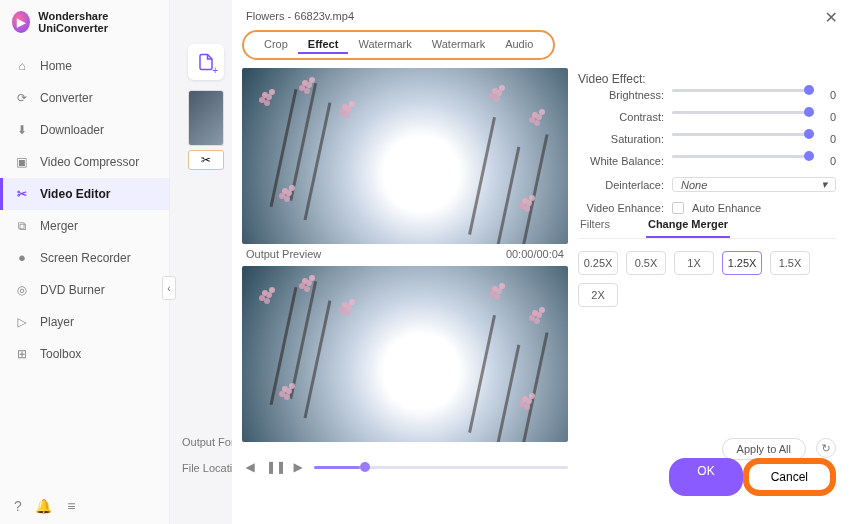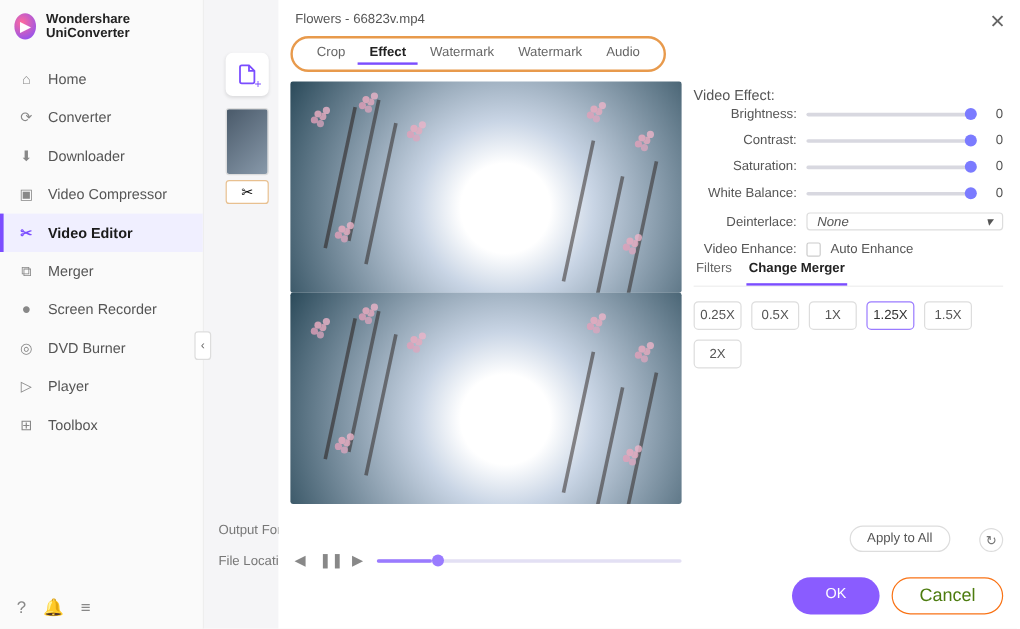--- a/index.html
+++ b/index.html
@@ -42,53 +42,53 @@
 .preview-area { display:flex; gap:10px; padding:4px 10px 0; }
 .preview-col { width:326px; }
 .preview-img { width:326px; height:176px; border-radius:2px; background: radial-gradient(circle at 55% 60%, rgba(255,255,255,.95) 0%, rgba(255,255,255,.6) 18%, rgba(120,150,190,.4) 35%, #2b4a5a 100%); position:relative; overflow:hidden; }
 .preview-img::before, .preview-img::after { content:""; position:absolute; background:rgba(40,30,25,.55); }
 .preview-img::before { width:3px; height:120px; left:40px; top:20px; transform:rotate(12deg); box-shadow: 18px -10px 0 rgba(40,30,25,.5), 36px 6px 0 rgba(40,30,25,.5), 200px -14px 0 rgba(40,30,25,.5), 230px 10px 0 rgba(40,30,25,.5), 255px -8px 0 rgba(40,30,25,.5); }
 .blossom { position:absolute; width:6px; height:6px; border-radius:50%; background:rgba(230,170,190,.85); box-shadow: 4px 2px 0 rgba(230,170,190,.8), -3px 5px 0 rgba(225,160,185,.8), 7px -3px 0 rgba(235,180,200,.8), 2px 8px 0 rgba(220,165,190,.75); }
 .output-label-row { display:flex; justify-content:space-between; font-size:11px; color:#666; padding:4px 4px 6px; }
 
 .controls-col { flex:1; padding:4px 4px 0 0; font-size:11px; color:#555; }
 .sect-head { font-size:12px; color:#555; margin-bottom:3px; }
-.slider-row { display:flex; align-items:center; gap:8px; margin-bottom:10px; }
+.slider-row { display:flex; align-items:flex-start; gap:8px; margin-bottom:10px; }
 .slider-row label { width:86px; text-align:right; color:#555; }
 .slider-track { flex:1; height:3px; background:#d8d8e0; border-radius:2px; position:relative; }
 .slider-thumb { position:absolute; right:0; top:-4px; width:10px; height:10px; border-radius:50%; background:#7b7bff; }
 .slider-val { width:14px; text-align:right; color:#555; }
 .sel-row { display:flex; align-items:center; gap:8px; margin-bottom:10px; }
 .sel-row label { width:86px; text-align:right; }
 .select { flex:1; border:1px solid #ddd; border-radius:3px; padding:0 8px; font-size:11px; display:flex; justify-content:space-between; align-items:center; cursor:pointer;font-style:italic; }
 .chk-row { display:flex; align-items:center; gap:8px; }
 .chk-row label { width:86px; text-align:right; }
 .chk { width:12px; height:12px; border:1px solid #ccc; border-radius:2px; }
 
-.subtabs { display:flex; gap:10px; border-bottom:1px solid #eee; margin-bottom:12px; }
+.subtabs { display:flex; gap:34px; border-bottom:1px solid #eee; margin-bottom:12px; }
 .subtabs span { font-size:11px; color:#666; padding:4px 2px 6px; cursor:pointer; }
 .subtabs span.active { color:#222; font-weight:700; border-bottom:2px solid #7b4dff; }
 
 .speed-grid { display:flex; flex-wrap:wrap; gap:8px; }
 .speed-btn { width:40px; height:24px; border:1px solid #ddd; border-radius:4px; font-size:11px; color:#555; display:flex; align-items:center; justify-content:center; cursor:pointer; }
 .speed-btn.sel { border-color:#9a7bff; color:#333; }
 
-.apply-row { position:absolute; right:14px; bottom:64px; display:flex; align-items:flex-end; gap:24px; }
+.apply-row { position:absolute; right:14px; bottom:64px; display:flex; align-items:flex-start; gap:10px; }
 .apply-btn { border:1px solid #ddd; border-radius:14px; padding:4px 14px; font-size:11px; color:#555; cursor:pointer; }
 .reset-ic { width:20px; height:20px; border:1px solid #ddd; border-radius:50%; display:flex; align-items:center; justify-content:center; font-size:11px; color:#777; cursor:pointer; }
 
 .playbar { position:absolute; left:10px; bottom:50px; width:326px; display:flex; align-items:center; gap:8px; }
 .pb-btn { width:16px; text-align:center; color:#888; cursor:pointer; font-size:12px; }
 .pb-track { flex:1; height:3px; background:#e3e0f4; border-radius:2px; position:relative; }
 .pb-fill { position:absolute; left:0; top:0; height:100%; width:18%; background:#9a7bff; border-radius:2px; }
 .pb-thumb { position:absolute; left:18%; top:-4px; width:10px; height:10px; border-radius:50%; background:#9a7bff; }
 
-.action-row { position:absolute; right:14px; bottom:12px; display:flex; gap:10px; }
+.action-row { position:absolute; right:14px; bottom:28px; display:flex; }
 .btn-ok { background:#8a5cff; color:#fff; border-radius:16px; padding:6px 28px; font-size:12px; cursor:pointer; }
-.btn-cancel { border:1px solid #f97316; color:#4d7c0f; border-radius:16px; padding:6px 22px; font-size:15px; cursor:pointer; }
+.btn-cancel { border:6px solid #f97316; color:#000000; border-radius:16px; padding:6px 22px; font-size:12px; cursor:pointer; }
 </style>
 </head>
 <body>
 
 <div class="sidebar">
   <div class="logo-row">
     <div class="logo-badge">▶</div>
     <div class="logo-text">Wondershare UniConverter</div>
   </div>
   <div class="nav">
@@ -177,20 +177,24 @@
     <div class="preview-col">
       <div class="preview-img">
         <span class="blossom" style="left:20px;top:24px"></span>
           <span class="blossom" style="left:60px;top:12px"></span>
           <span class="blossom" style="left:100px;top:36px"></span>
           <span class="blossom" style="left:250px;top:20px"></span>
           <span class="blossom" style="left:290px;top:44px"></span>
           <span class="blossom" style="left:40px;top:120px"></span>
           <span class="blossom" style="left:280px;top:130px"></span>
       </div>
+      <div class="output-label-row">
+        <span>Output Preview</span>
+        <span>00:00/00:04</span>
+      </div>
       <div class="preview-img">
         <span class="blossom" style="left:20px;top:24px"></span>
           <span class="blossom" style="left:60px;top:12px"></span>
           <span class="blossom" style="left:100px;top:36px"></span>
           <span class="blossom" style="left:250px;top:20px"></span>
           <span class="blossom" style="left:290px;top:44px"></span>
           <span class="blossom" style="left:40px;top:120px"></span>
           <span class="blossom" style="left:280px;top:130px"></span>
       </div>
     </div>

